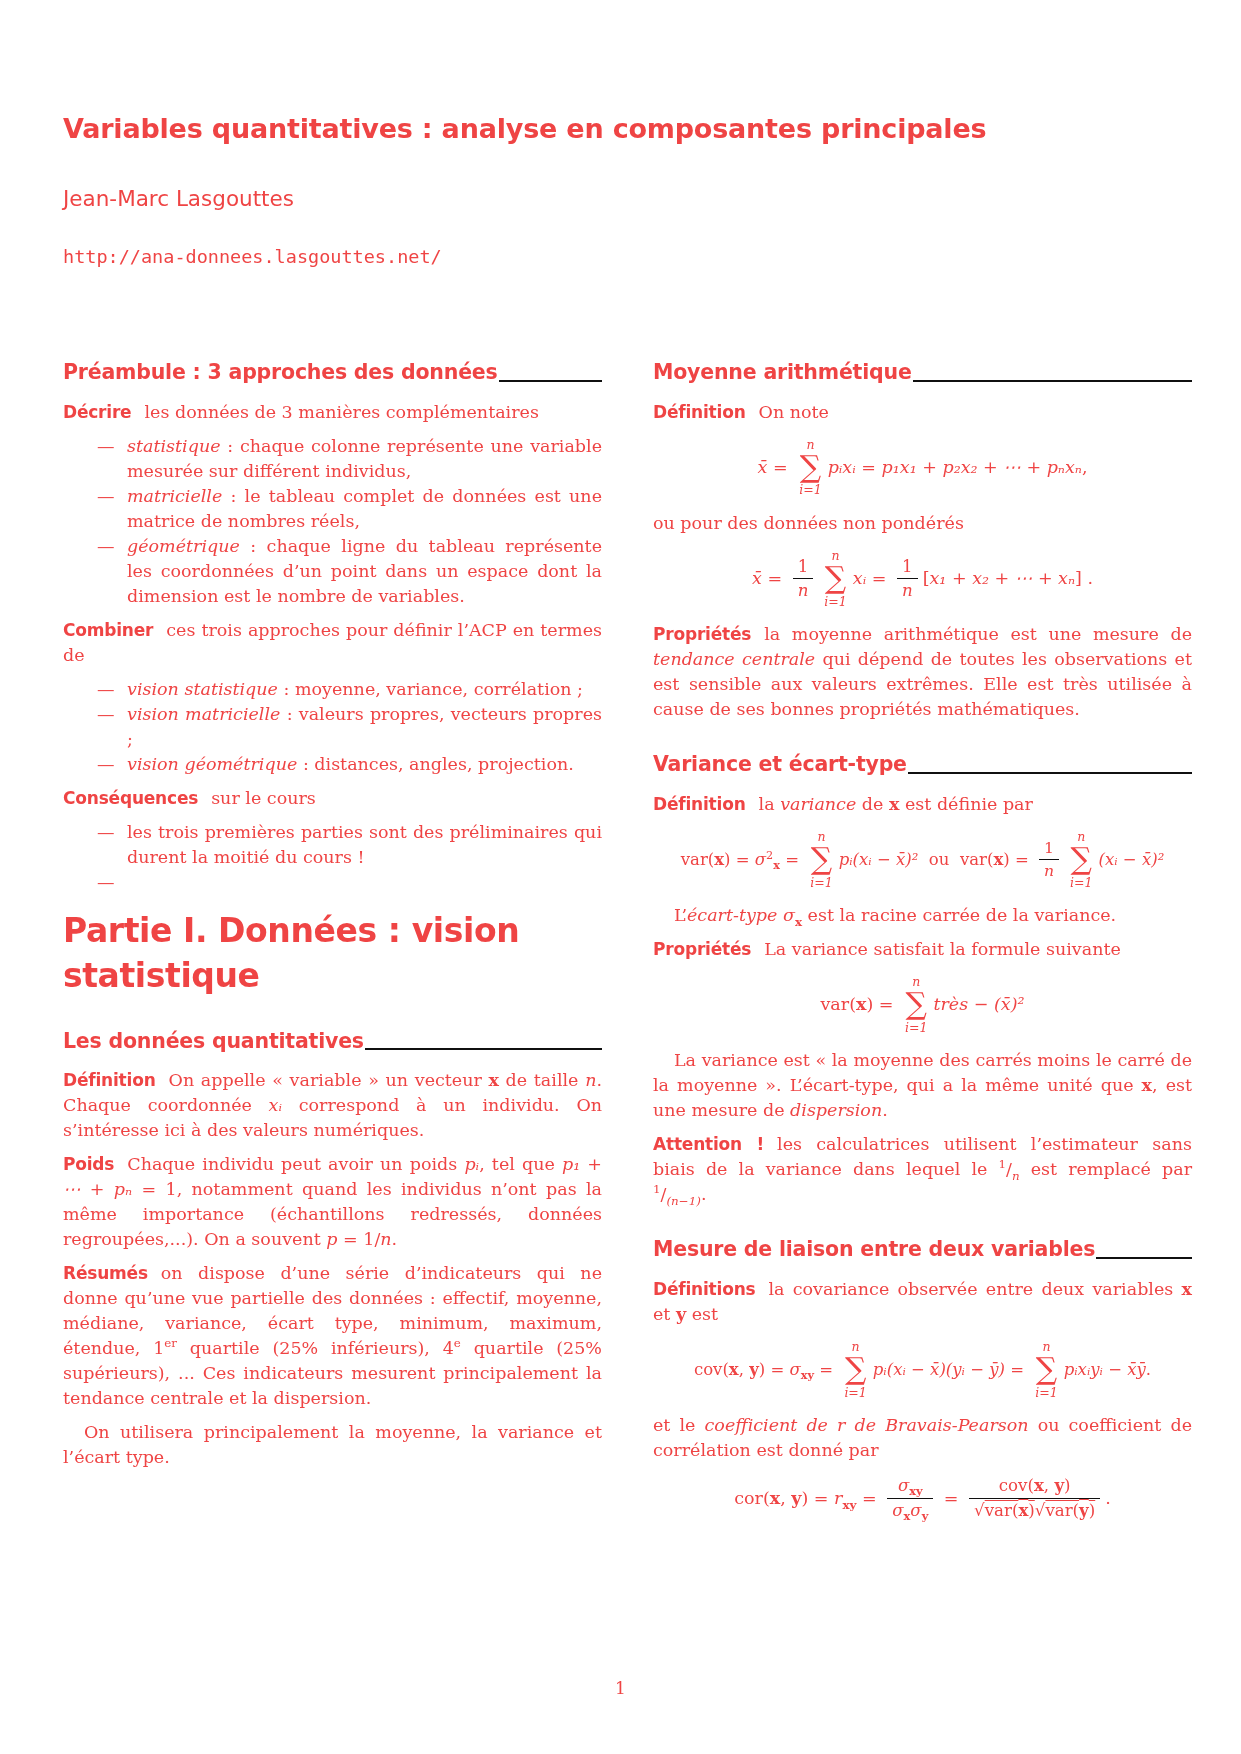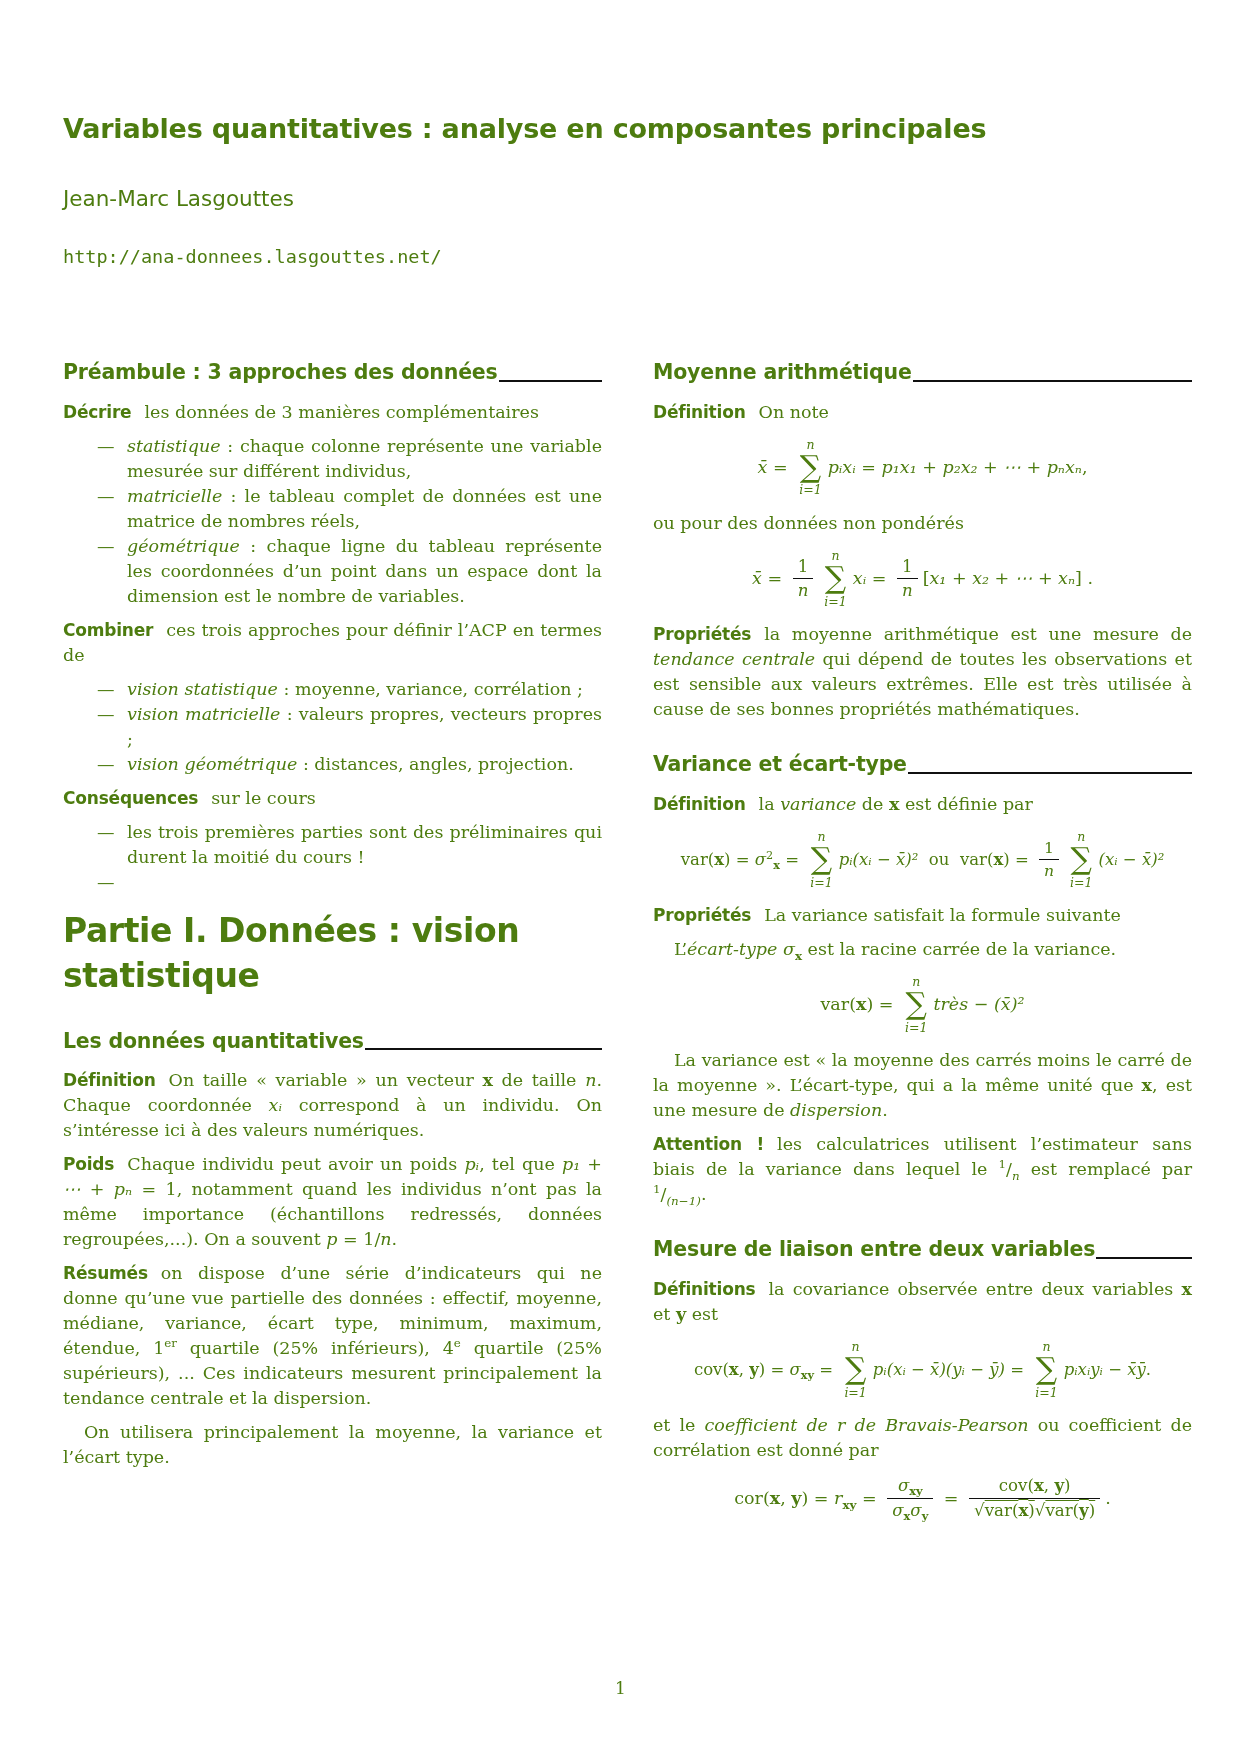--- a/index.html
+++ b/index.html
@@ -1,16 +1,16 @@
 <!DOCTYPE html>
 <html><head>
 <meta charset="utf-8">
 <style>
   html,body{margin:0;padding:0;background:#e8e8e8;}
-  .page{position:relative;width:1241px;height:1754px;background:#ffffff;color:#4d7c0f;
+  .page{position:relative;width:1241px;height:1754px;background:#ffffff;color:#ef4444;
         font-family:"DejaVu Serif","Liberation Serif",serif;font-size:17.5px;line-height:25px;
         overflow:hidden;margin:0 auto;}
   .doc-header{position:absolute;left:63px;top:112px;width:1130px;}
   .doc-title{font-family:"DejaVu Sans","Liberation Sans",sans-serif;font-weight:bold;
              font-size:27px;line-height:1.25;letter-spacing:-0.2px;}
   .doc-author{font-family:"DejaVu Sans","Liberation Sans",sans-serif;
               font-size:21.5px;margin-top:40px;}
   .doc-url{font-family:"DejaVu Sans Mono","Liberation Mono",monospace;font-size:18.5px;margin-top:33px;}
   .col{position:absolute;top:360px;width:539px;}
   .col-left{left:63px;}
@@ -89,21 +89,21 @@
 
     <h1 class="partheading">
       <div>Partie I. Données : vision</div>
       <div>statistique</div>
     </h1>
 
     <h2 class="sechead">
         <span class="ht">Les données quantitatives</span>
       </h2>
 
-    <p class="para"><span class="r-label">Définition</span><span>On taille « variable » un vecteur </span><span class="r-b">x</span><span> de taille </span><span class="r-i">n</span><span>. Chaque coordonnée </span><span class="r-i">xᵢ</span><span> correspond à un individu. On s’intéresse ici à des valeurs numériques.</span></p>
+    <p class="para"><span class="r-label">Définition</span><span>On appelle « variable » un vecteur </span><span class="r-b">x</span><span> de taille </span><span class="r-i">n</span><span>. Chaque coordonnée </span><span class="r-i">xᵢ</span><span> correspond à un individu. On s’intéresse ici à des valeurs numériques.</span></p>
     <p class="para"><span class="r-label">Poids</span><span>Chaque individu peut avoir un poids </span><span class="r-i">pᵢ</span><span>, tel que </span><span class="r-i">p₁ + ⋯ + pₙ</span><span> = 1, notamment quand les individus n’ont pas la même importance (échantillons redressés, données regroupées,...). On a souvent </span><span class="r-i">p</span><span> = 1/</span><span class="r-i">n</span><span>.</span></p>
     <p class="para"><span class="r-label">Résumés</span><span>on dispose d’une série d’indicateurs qui ne donne qu’une vue partielle des données : effectif, moyenne, médiane, variance, écart type, minimum, maximum, étendue, 1</span><span class="r-sup">er</span><span> quartile (25% inférieurs), 4</span><span class="r-sup">e</span><span> quartile (25% supérieurs), ... Ces indicateurs mesurent principalement la tendance centrale et la dispersion.</span></p>
     <p class="para indent"><span>On utilisera principalement la moyenne, la variance et l’écart type.</span></p>
 
   </div>
 
   <div class="col col-right">
 
     <h2 class="sechead">
         <span class="ht">Moyenne arithmétique</span>
@@ -163,22 +163,22 @@
           <span class="fden fit">n</span>
         </span>
       <span class="sumop">
           <span class="stop">n</span>
           <span class="ssym">∑</span>
           <span class="sbot">i=1</span>
         </span>
       <span class="mrun"><span class="r-i">(xᵢ − x̄)²</span></span>
     </div>
 
+    <p class="para indent"><span>L’</span><span class="r-i">écart-type</span><span> </span><span class="r-i">σ</span><span class="r-sub r-b">x</span><span> est la racine carrée de la variance.</span></p>
     <p class="para"><span class="r-label">Propriétés</span><span>La variance satisfait la formule suivante</span></p>
-    <p class="para indent"><span>L’</span><span class="r-i">écart-type</span><span> </span><span class="r-i">σ</span><span class="r-sub r-b">x</span><span> est la racine carrée de la variance.</span></p>
 
     <div class="dmath">
       <span class="mrun"><span>var(</span><span class="r-b">x</span><span>) = </span></span>
       <span class="sumop">
           <span class="stop">n</span>
           <span class="ssym">∑</span>
           <span class="sbot">i=1</span>
         </span>
       <span class="mrun"><span class="r-i">très − (x̄)²</span></span>
     </div>

